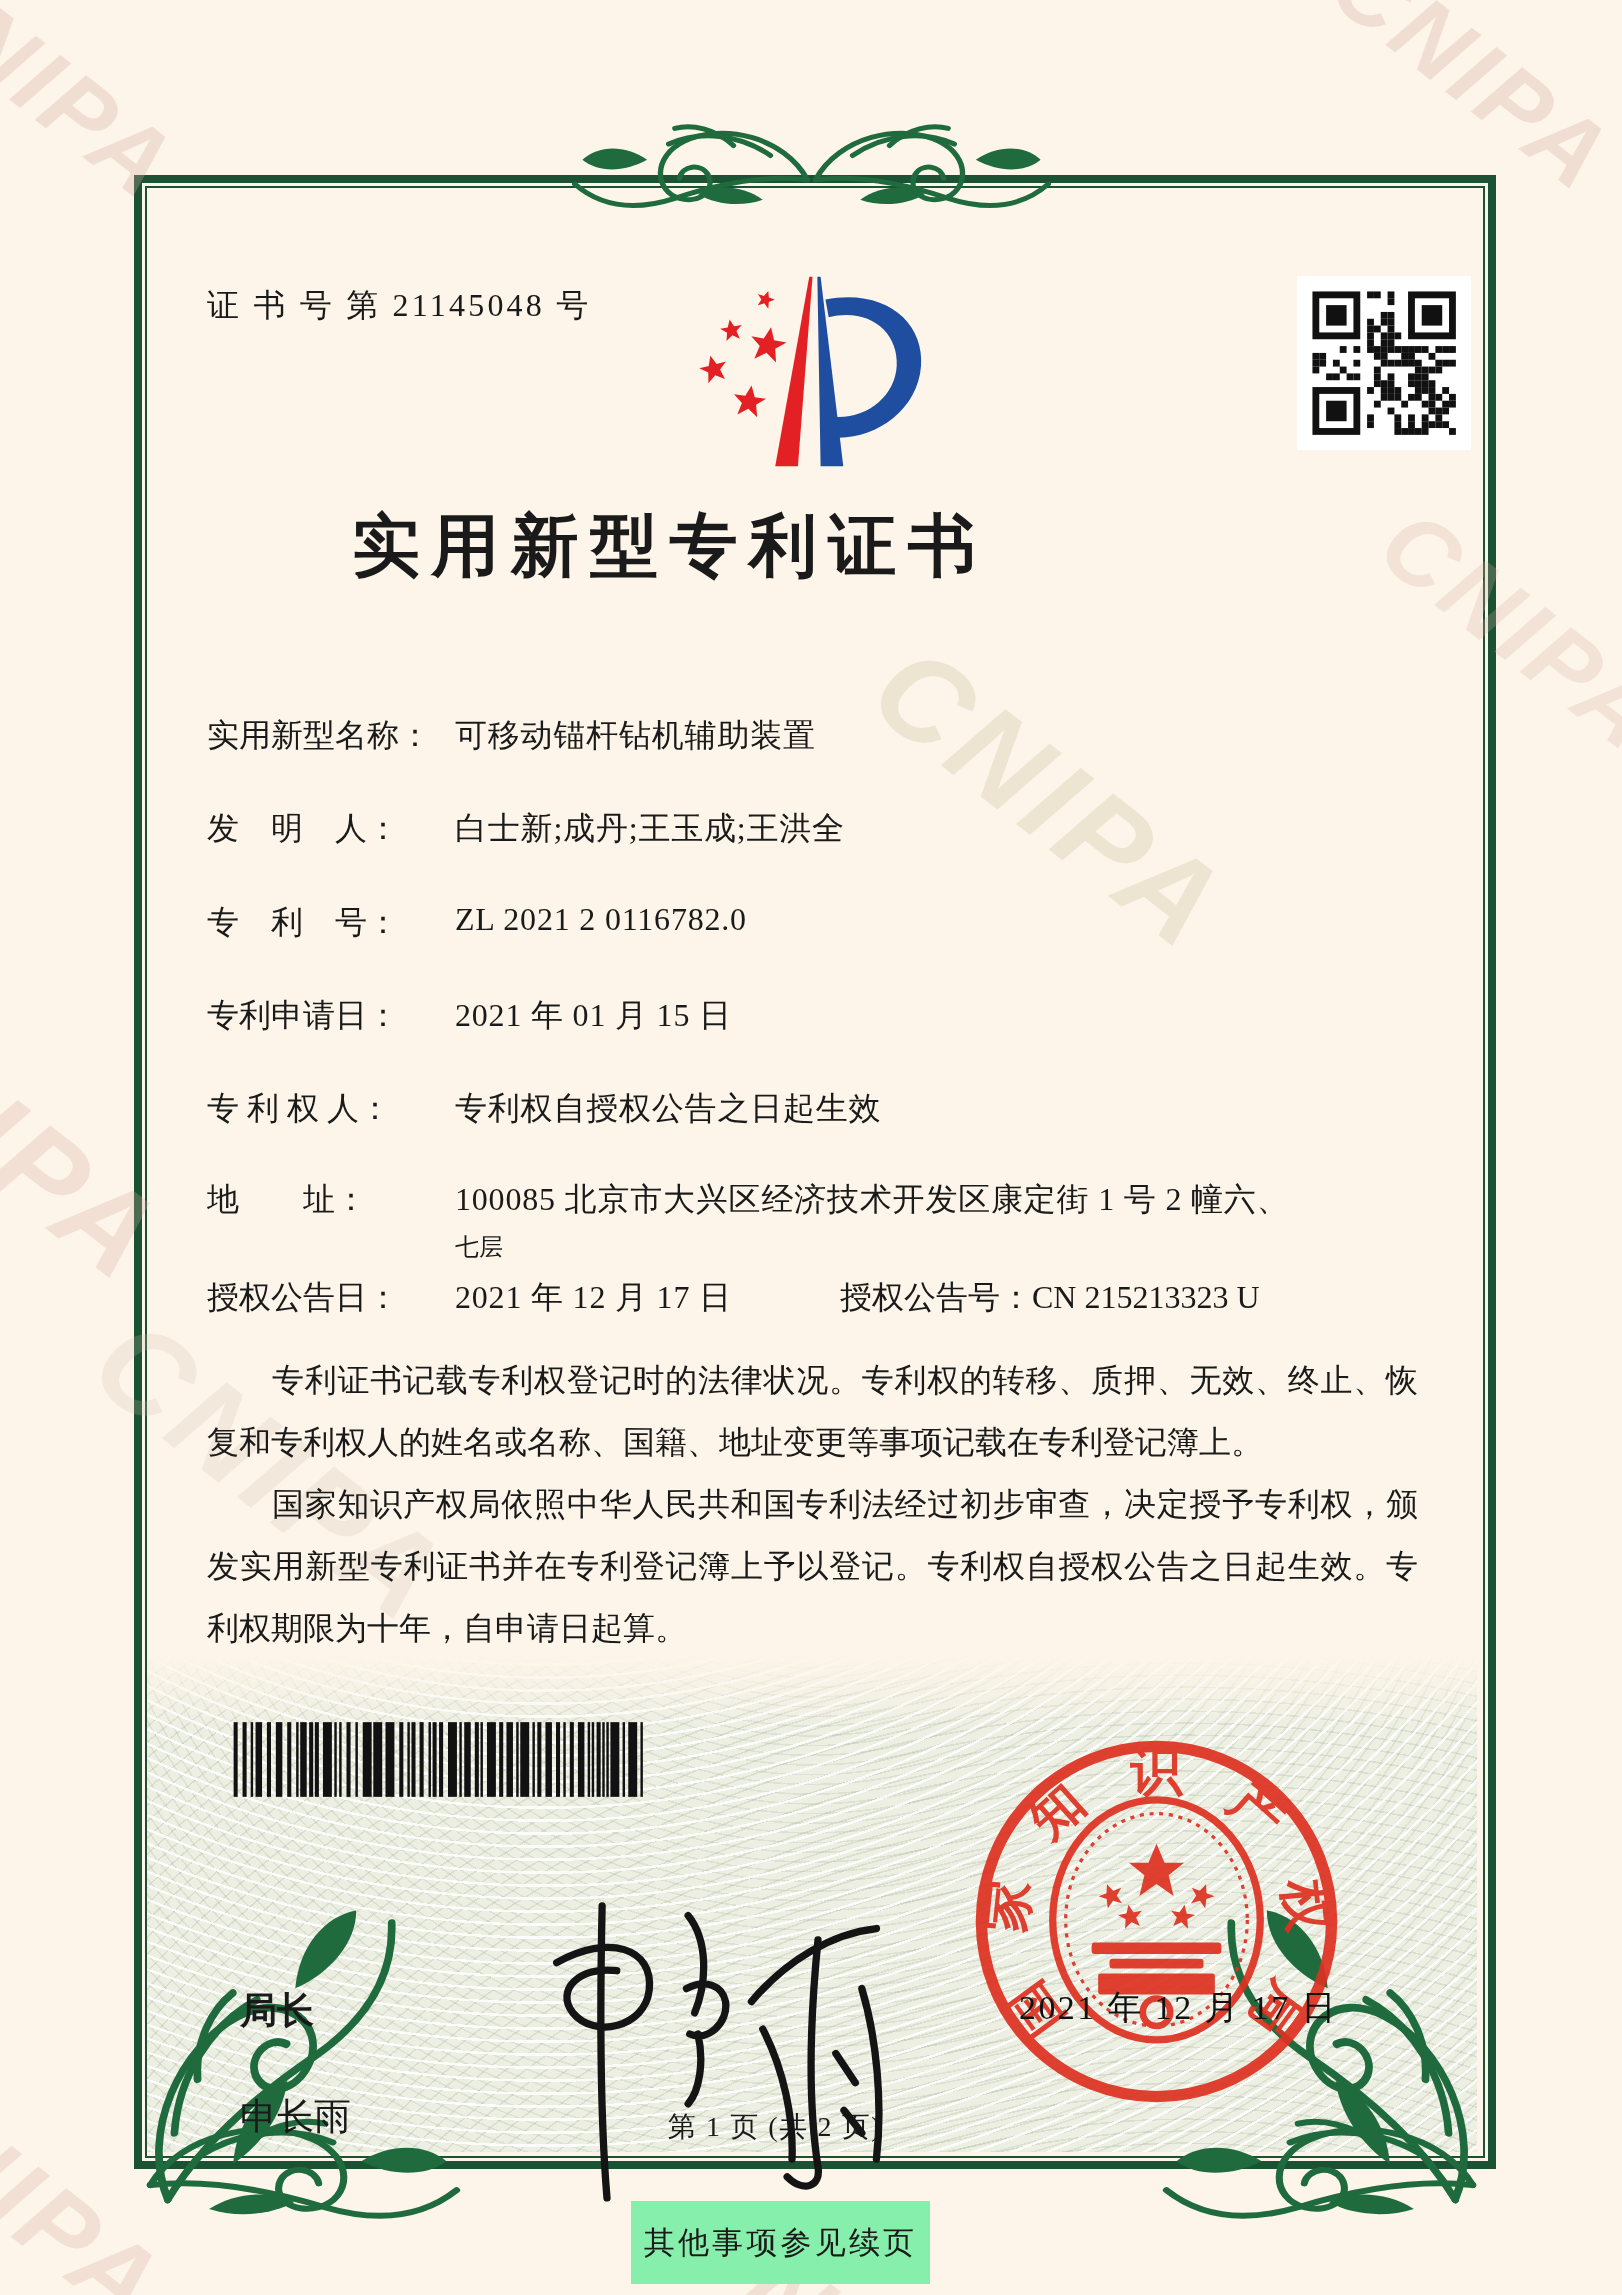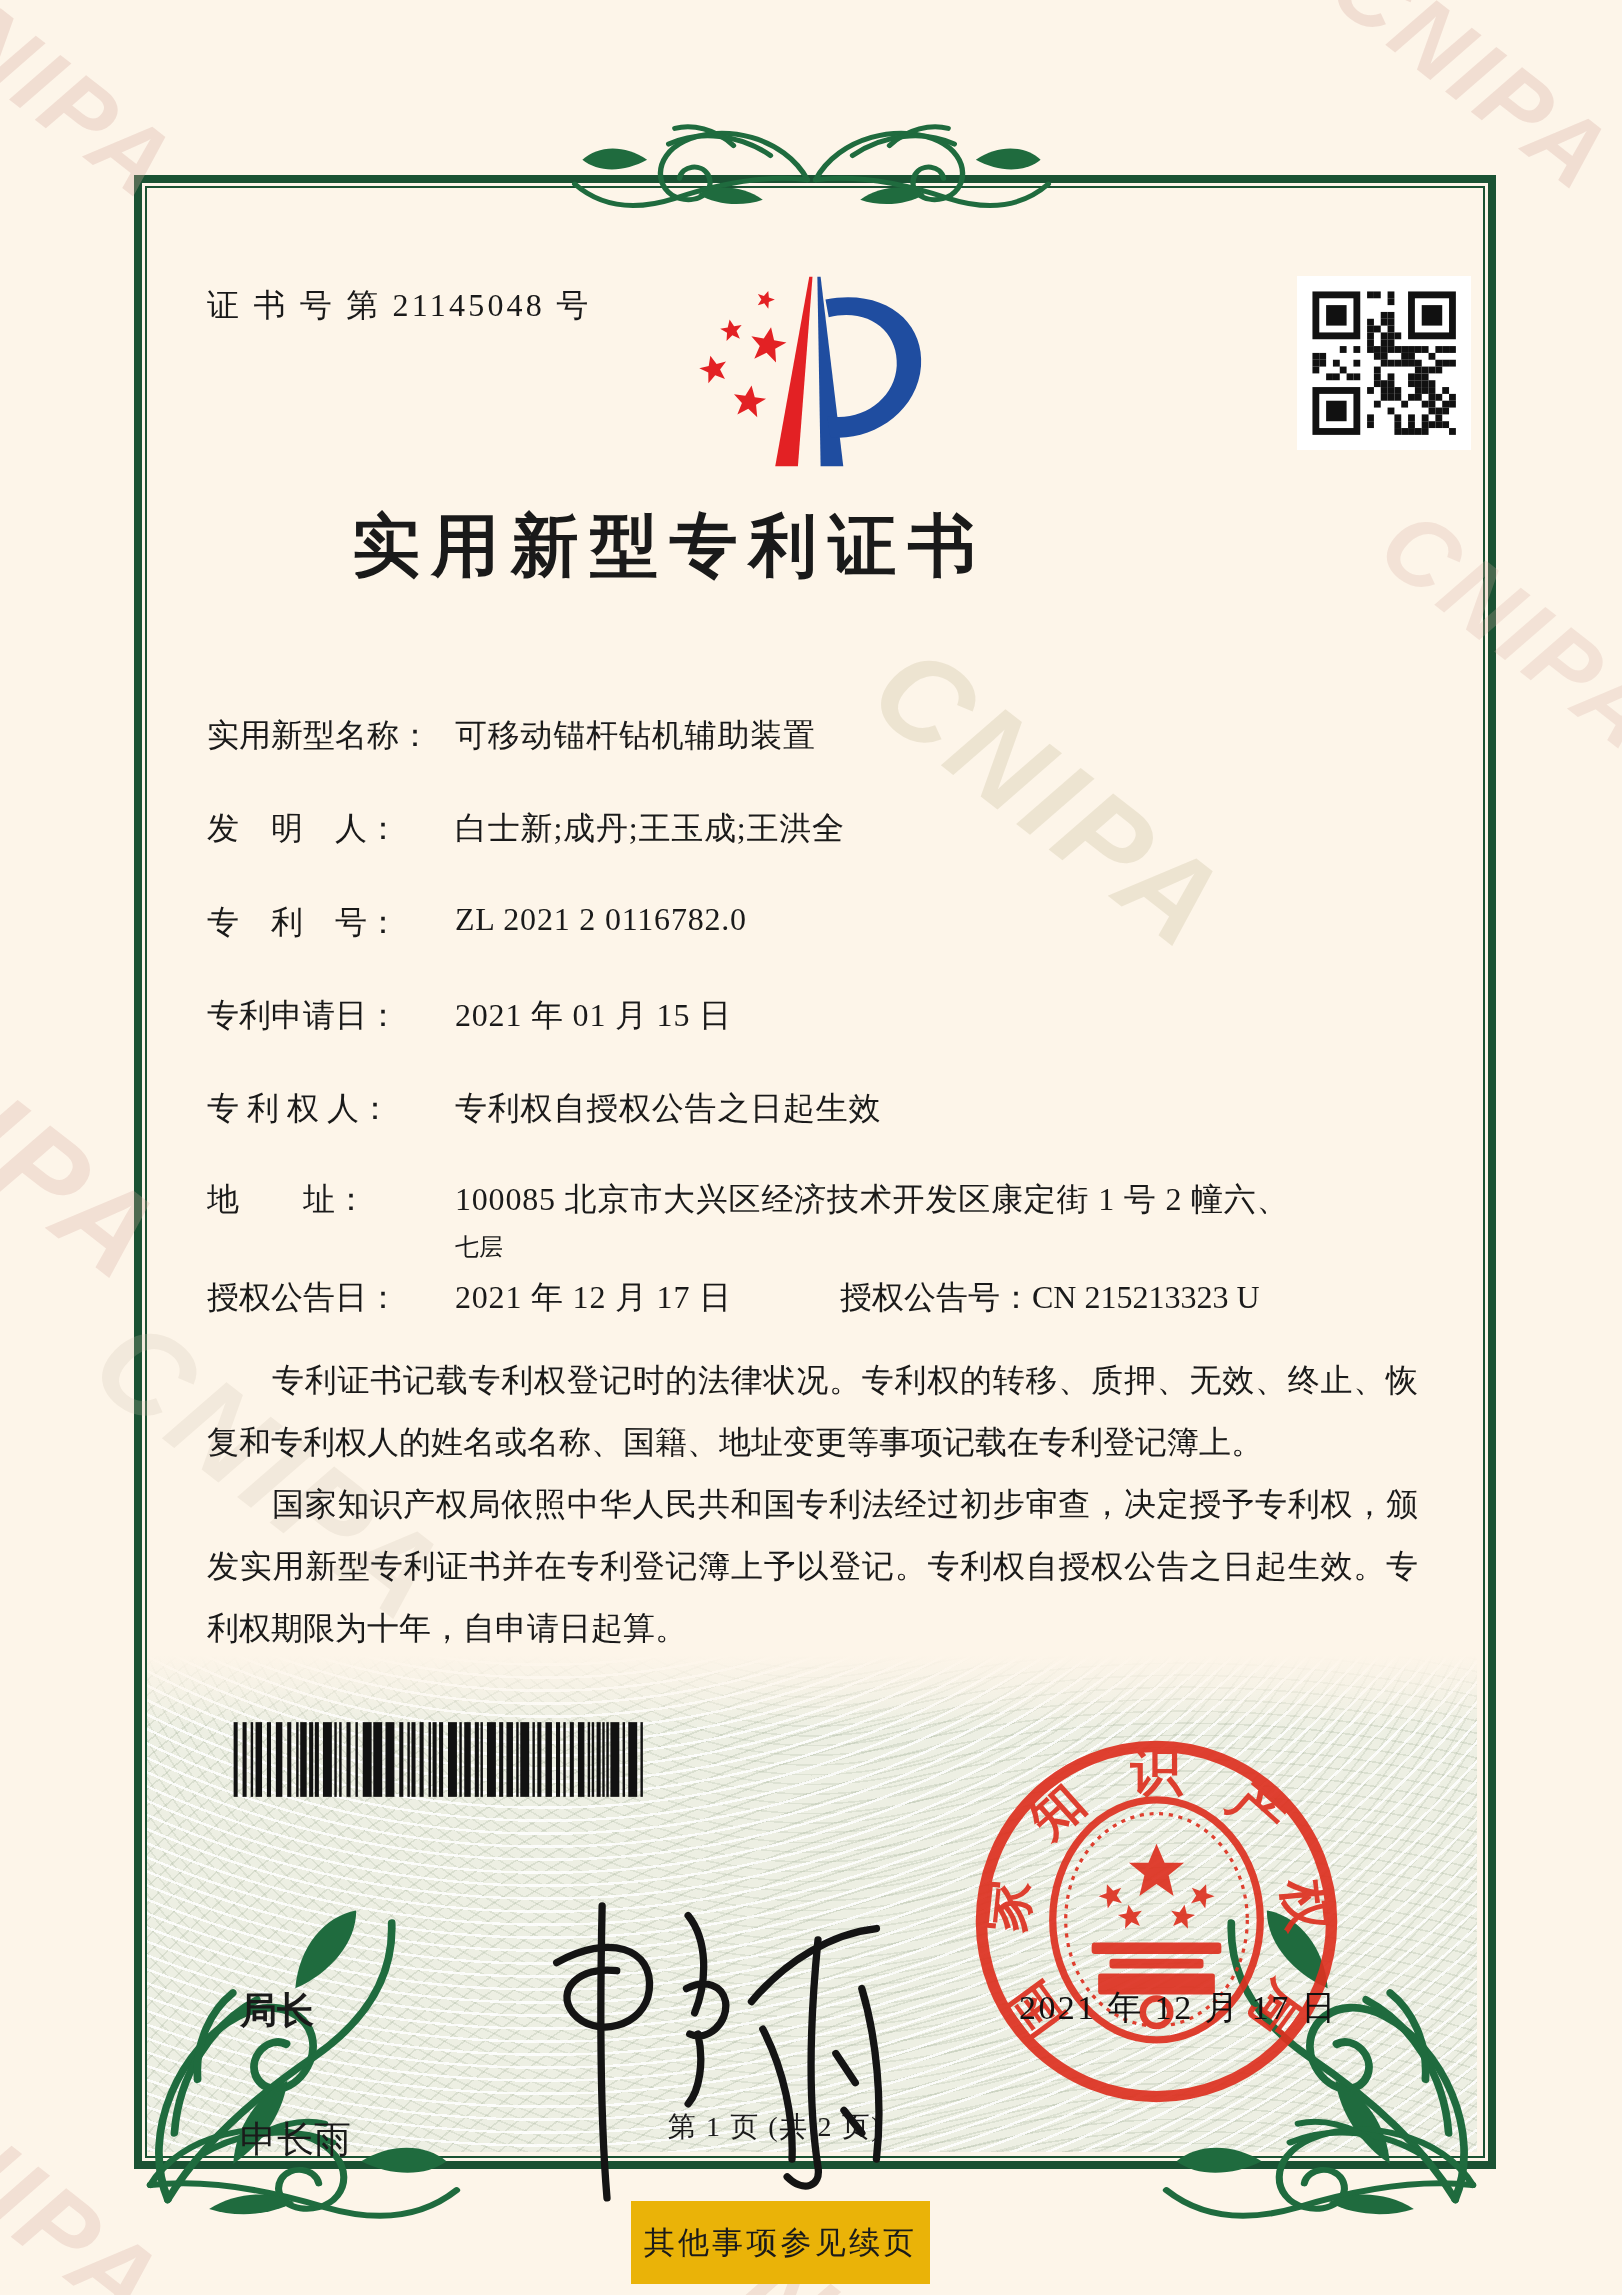--- a/index.html
+++ b/index.html
@@ -47,29 +47,29 @@
       repeating-radial-gradient(circle at 78% 265%, rgba(148,164,138,.22) 0 1.6px, rgba(0,0,0,0) 1.6px 12px),
       repeating-radial-gradient(circle at 50% -60%, rgba(148,164,138,.18) 0 1.6px, rgba(0,0,0,0) 1.6px 9.7px);}
   .waveband::before{content:"";position:absolute;left:0;top:0;right:0;height:73px;
       background:linear-gradient(#fdf5e9, rgba(253,245,233,0));}
 
   
   .barcode{position:absolute;left:232px;top:1722px;z-index:4;}
   .director-label{position:absolute;left:240px;top:1986px;font-size:37px;
       font-family:"Liberation Sans","DejaVu Sans",sans-serif;z-index:4;font-weight:bold;}
   .director-name{position:absolute;left:240px;top:2092px;font-size:37px;
-      font-family:"Liberation Sans","DejaVu Sans",sans-serif;z-index:4;margin-top:23px;}
+      font-family:"Liberation Sans","DejaVu Sans",sans-serif;z-index:4;}
   .signature{position:absolute;left:495px;top:1891px;z-index:5;}
   .seal{position:absolute;left:966px;top:1731px;z-index:5;opacity:.92;}
   .seal-date{position:absolute;left:1019px;top:1985px;font-size:34px;letter-spacing:2.4px;
       color:#111;z-index:6;white-space:nowrap;}
   .pageno{position:absolute;left:207px;top:2108px;width:1136px;text-align:center;
       font-size:28px;letter-spacing:1.6px;z-index:4;}
   .footer-note{position:absolute;left:631px;top:2201px;width:299px;height:83px;
-      background:#eab308;text-align:center;line-height:83px;font-size:31px;
+      background:#86efac;text-align:center;line-height:83px;font-size:31px;
       letter-spacing:3.2px;z-index:4;font-family:Liberation Serif, serif;}
 </style>
 </head>
 <body>
 
 <div class="page">
 
   <div class="waveband"></div>
 
   <div class="frame">

